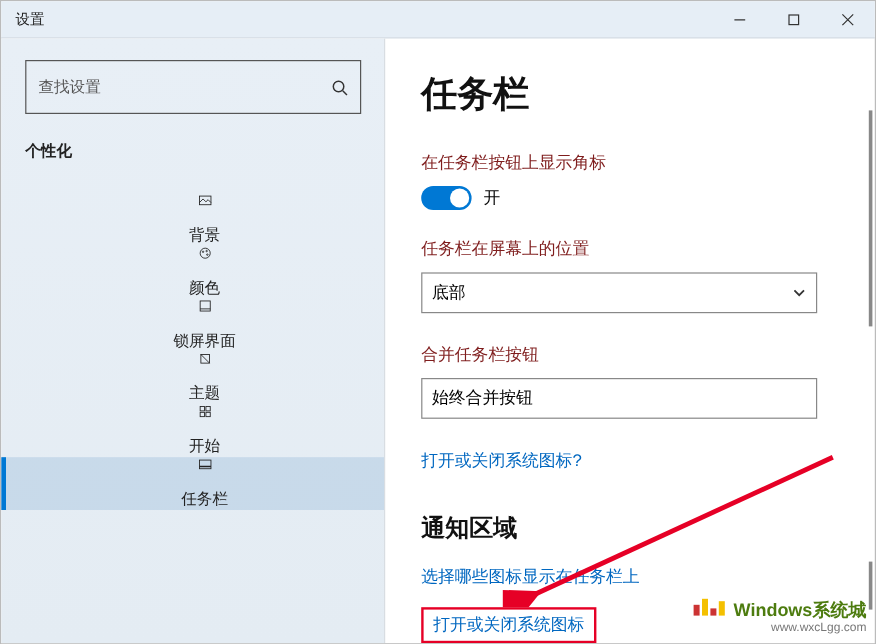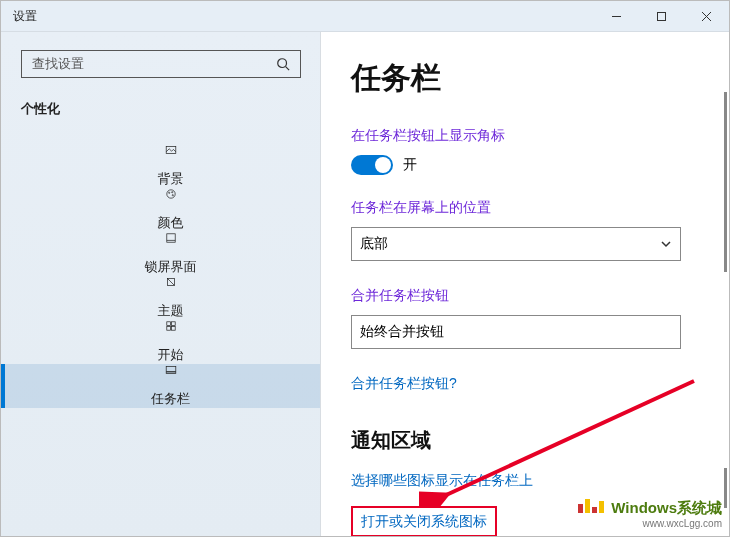--- a/index.html
+++ b/index.html
@@ -73,21 +73,21 @@
   }
   .home-row svg {
     width: 17px;
     height: 17px;
     stroke: #222;
     fill: none;
     stroke-width: 1.2;
   }
   .search {
     width: 280px;
-    height: 28px;
+    height: 45px;
     border: 1px solid #555;
     display: flex;
     align-items: center;
     justify-content: space-between;
     padding: 0 10px;
     box-sizing: border-box;
     font-size: 13px;
     color: #555;
     margin-bottom: 22px;
     background: transparent;
@@ -149,21 +149,21 @@
     overflow: hidden;
   }
   .content h1 {
     margin: 0 0 28px 0;
     font-size: 30px;
     font-weight: 600;
     color: #111;
   }
   .content .lbl {
     font-size: 14px;
-    color: #6d28d9;
+    color: #7f1d1d;
     margin-bottom: 10px;
   }
   .toggle {
     display: flex;
     align-items: center;
     gap: 10px;
     margin-bottom: 24px;
   }
   .toggle .track {
     width: 42px;
@@ -386,21 +386,21 @@
       </div>
 
       <div class="lbl">合并任务栏按钮</div>
       <div class="select">
         <span>始终合并按钮</span>
         <svg viewBox="0 0 12 12" style="visibility:hidden">
             <path d="M2 4 L6 8 L10 4"></path>
           </svg>
       </div>
 
-      <div class="link">合并任务栏按钮?</div>
+      <div class="link">打开或关闭系统图标?</div>
 
       <div class="section-h">通知区域</div>
 
       <div class="link2">选择哪些图标显示在任务栏上</div>
 
       <div class="redbox">
         <span class="link">打开或关闭系统图标</span>
       </div>
 
       <div class="scroll-thumb"></div>

